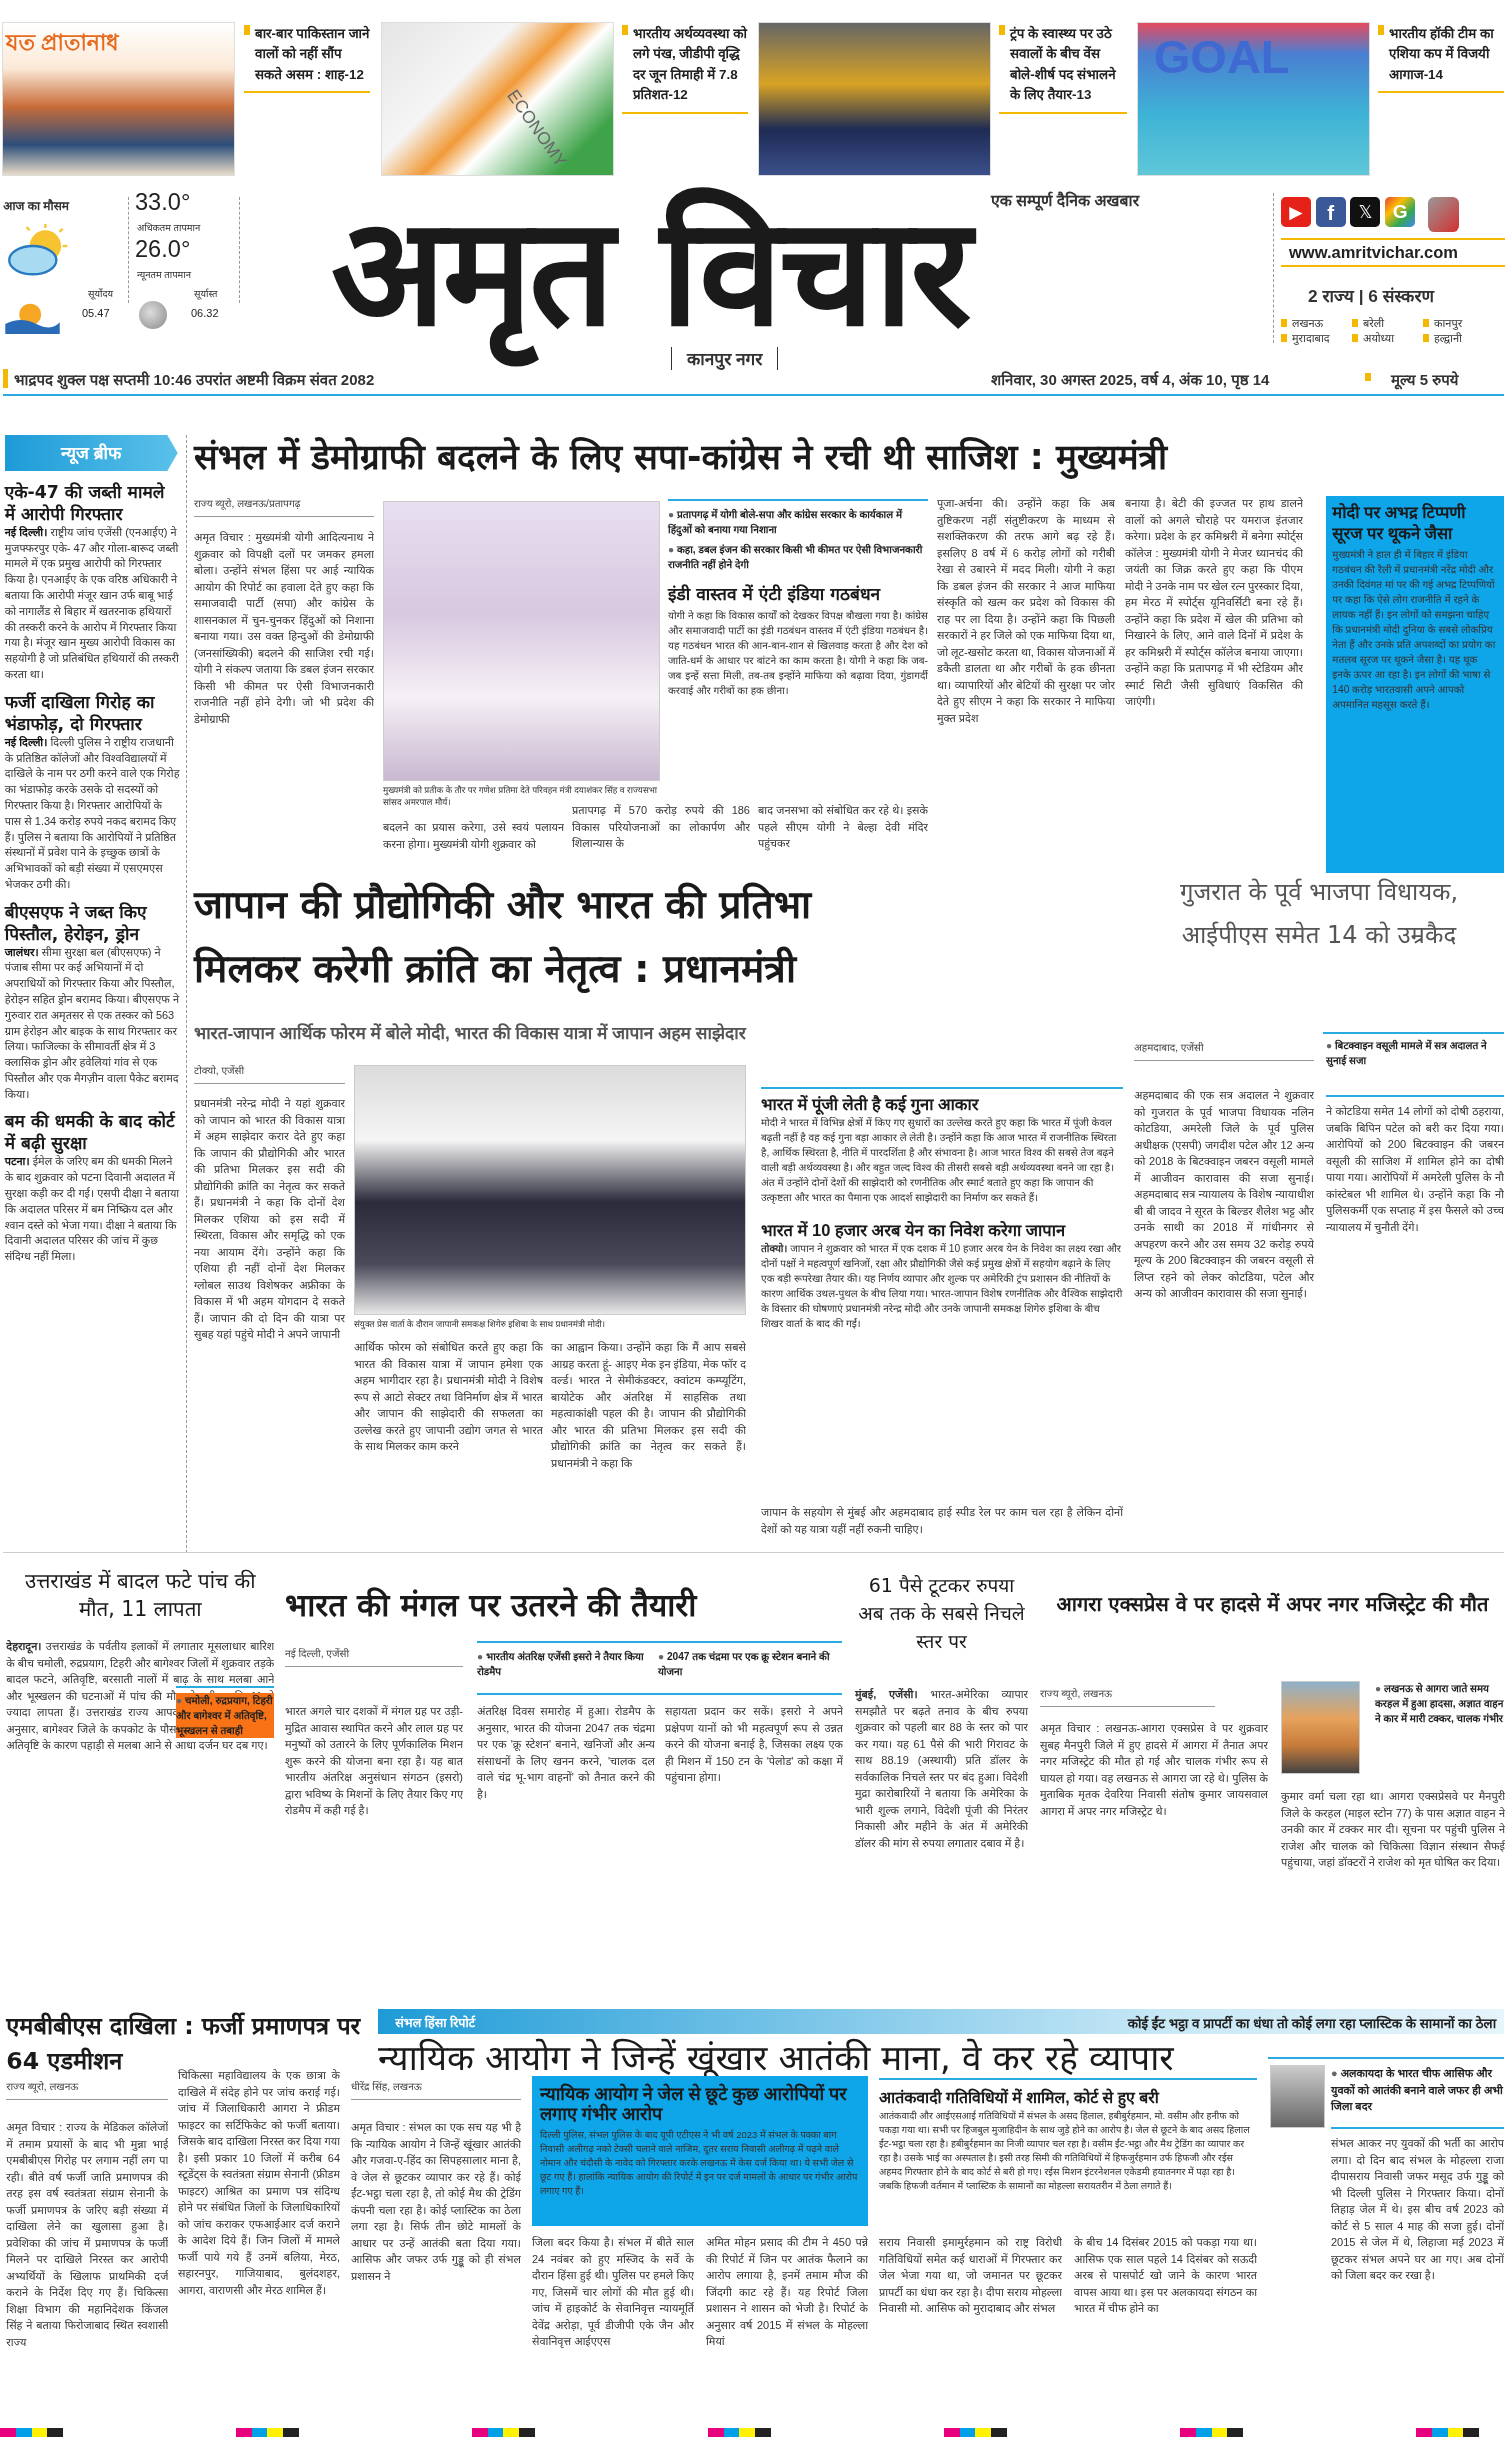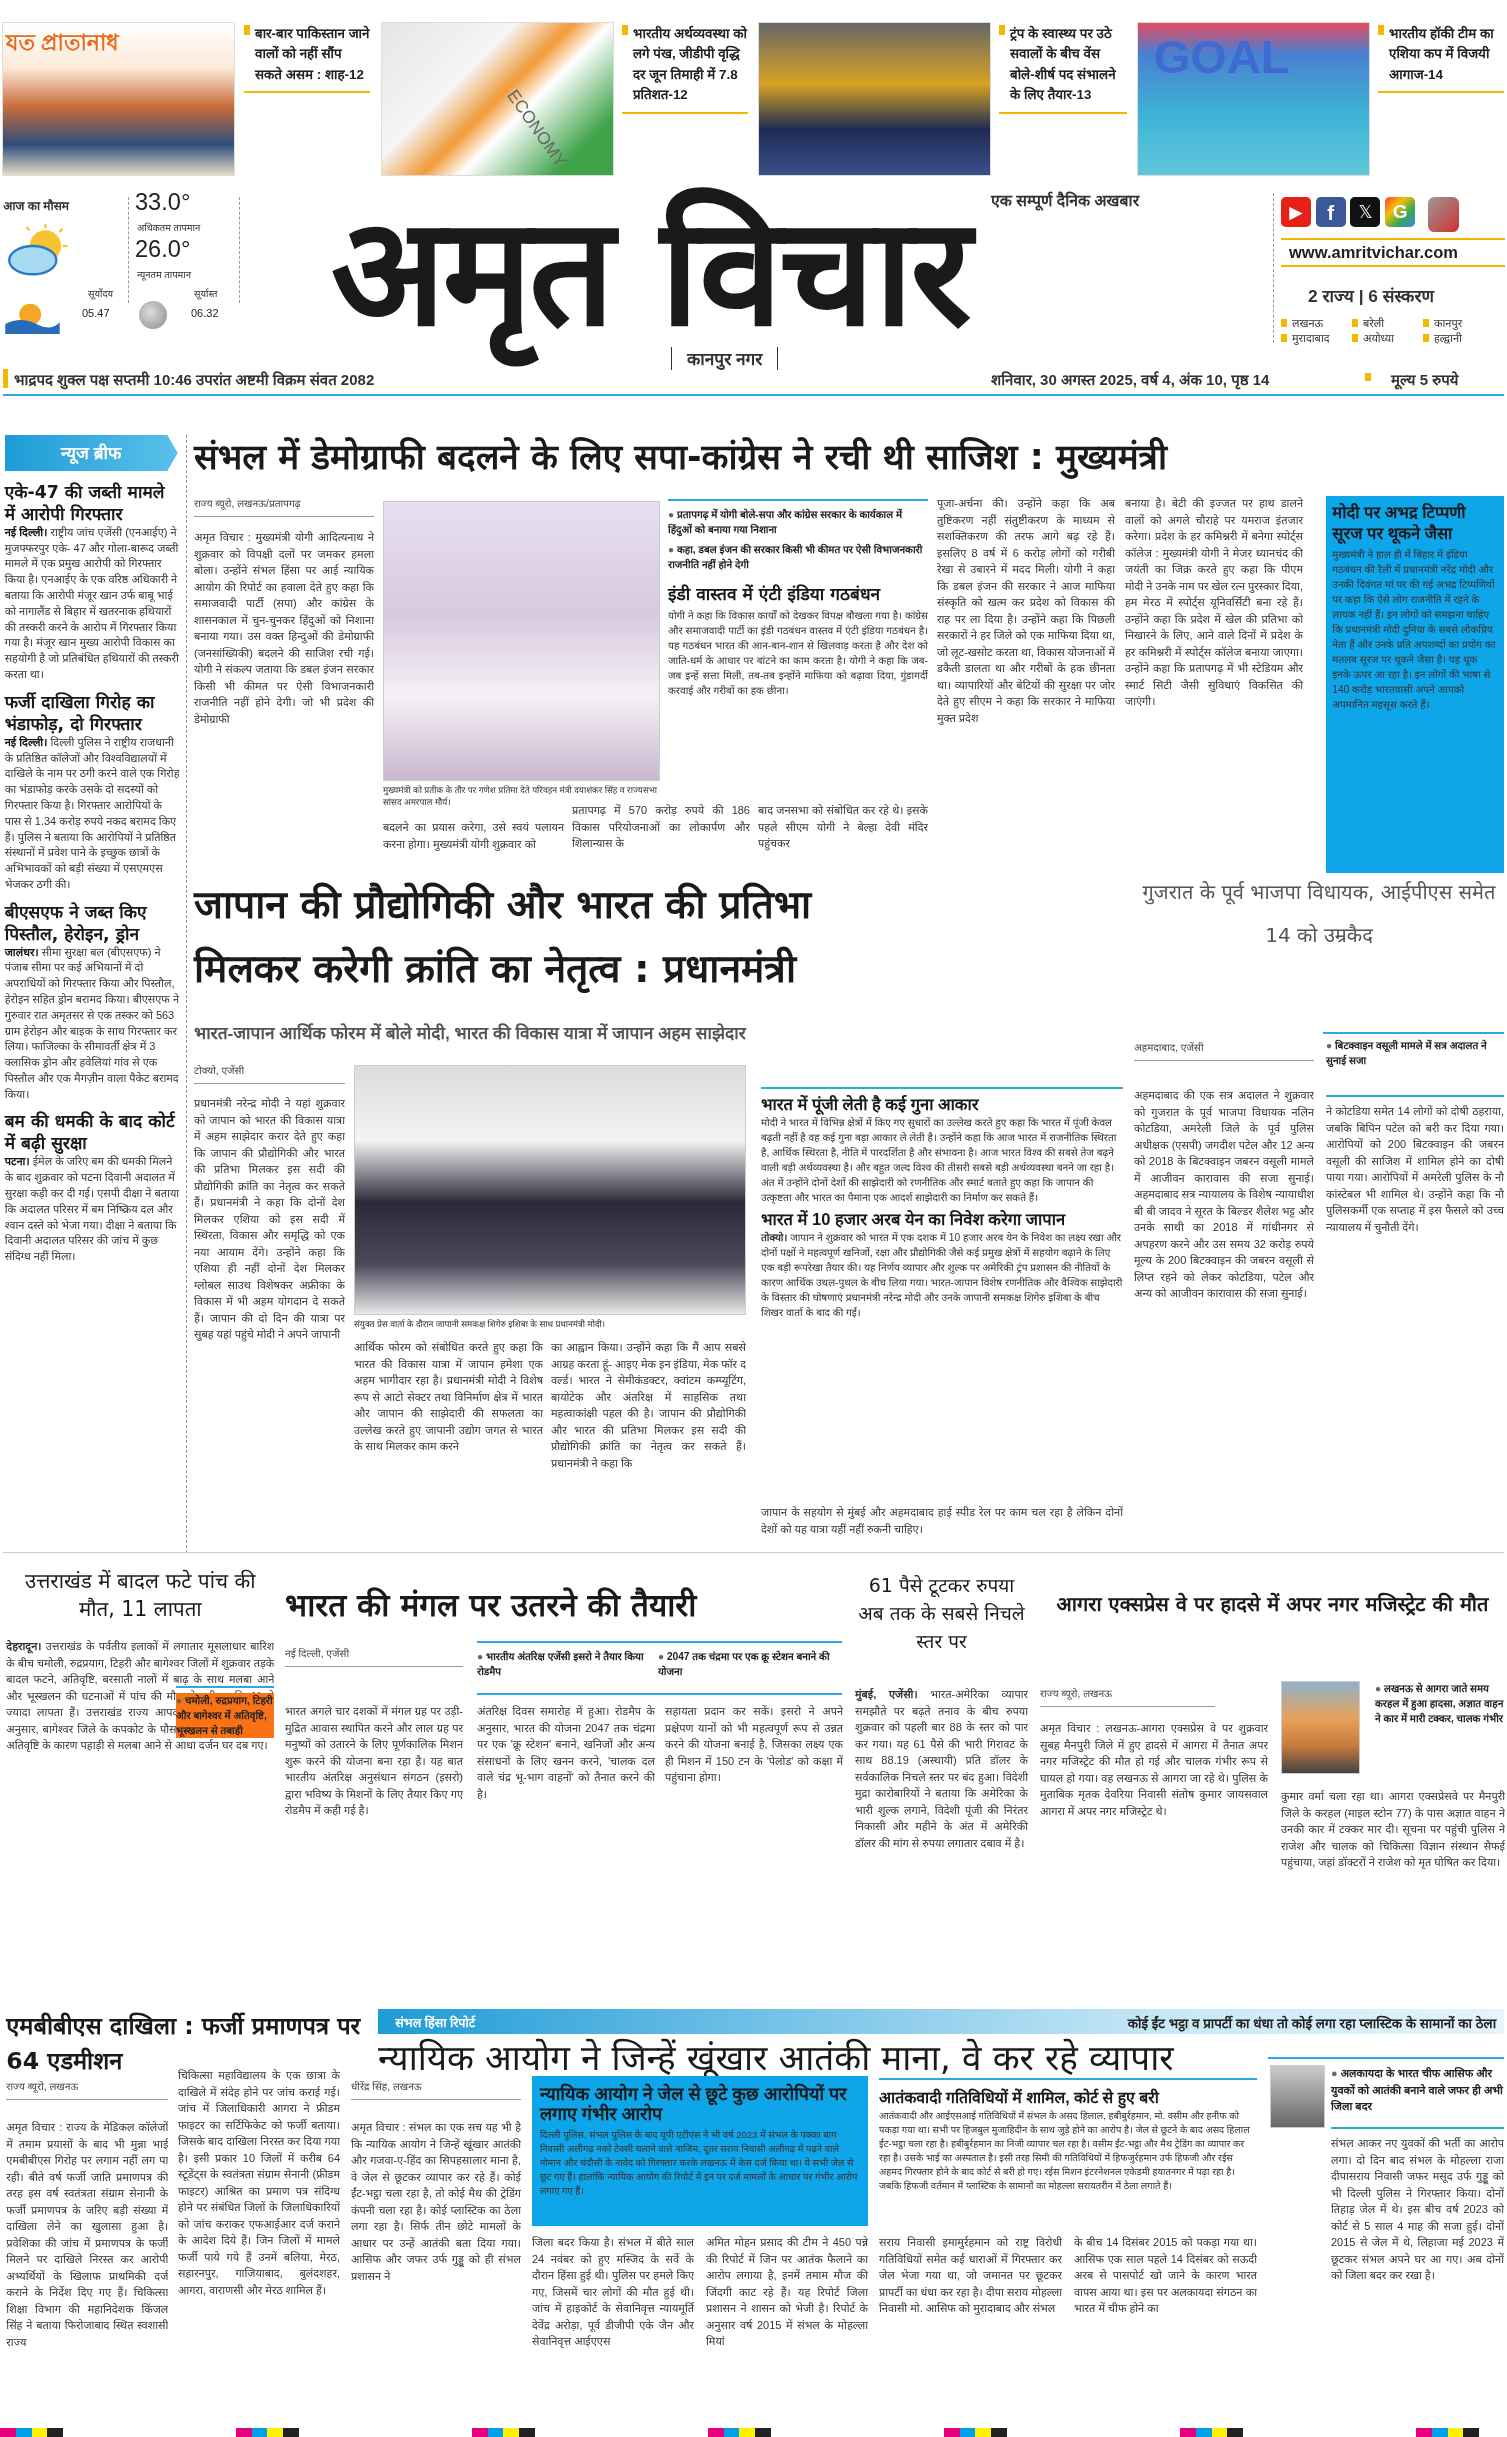--- a/index.html
+++ b/index.html
@@ -143,26 +143,26 @@
 <div class="byline" style="left:194px;top:1063px;width:151px">टोक्यो, एजेंसी</div>
 <div class="col" style="left:194px;top:1095px;width:151px;height:449px;overflow:hidden">प्रधानमंत्री नरेन्द्र मोदी ने यहां शुक्रवार को जापान को भारत की विकास यात्रा में अहम साझेदार करार देते हुए कहा कि जापान की प्रौद्योगिकी और भारत की प्रतिभा मिलकर इस सदी की प्रौद्योगिकी क्रांति का नेतृत्व कर सकते हैं। प्रधानमंत्री ने कहा कि दोनों देश मिलकर एशिया को इस सदी में स्थिरता, विकास और समृद्धि को एक नया आयाम देंगे। उन्होंने कहा कि एशिया ही नहीं दोनों देश मिलकर ग्लोबल साउथ विशेषकर अफ्रीका के विकास में भी अहम योगदान दे सकते हैं। जापान की दो दिन की यात्रा पर सुबह यहां पहुंचे मोदी ने अपने जापानी</div>
 <div class="photo" style="left:354px;top:1065px;width:392px;height:250px;background:linear-gradient(180deg,#dcdcdc 0%,#f4f4f4 30%,#2a2a3a 55%,#4a4a5a 80%,#e8e8e8 100%)"></div>
 <div class="caption" style="left:354px;top:1319px;width:392px">संयुक्त प्रेस वार्ता के दौरान जापानी समकक्ष शिगेरु इशिबा के साथ प्रधानमंत्री मोदी।</div>
 <div class="col" style="left:354px;top:1339px;width:189px;height:205px;overflow:hidden">आर्थिक फोरम को संबोधित करते हुए कहा कि भारत की विकास यात्रा में जापान हमेशा एक अहम भागीदार रहा है। प्रधानमंत्री मोदी ने विशेष रूप से आटो सेक्टर तथा विनिर्माण क्षेत्र में भारत और जापान की साझेदारी की सफलता का उल्लेख करते हुए जापानी उद्योग जगत से भारत के साथ मिलकर काम करने</div>
 <div class="col" style="left:551px;top:1339px;width:195px;height:205px;overflow:hidden">का आह्वान किया। उन्होंने कहा कि मैं आप सबसे आग्रह करता हूं- आइए मेक इन इंडिया, मेक फॉर द वर्ल्ड। भारत ने सेमीकंडक्टर, क्वांटम कम्प्यूटिंग, बायोटेक और अंतरिक्ष में साहसिक तथा महत्वाकांक्षी पहल की है। जापान की प्रौद्योगिकी और भारत की प्रतिभा मिलकर इस सदी की प्रौद्योगिकी क्रांति का नेतृत्व कर सकते हैं। प्रधानमंत्री ने कहा कि</div>
 <div class="rule-blue" style="left:761px;top:1087px;width:362px"></div>
 <div class="abs" style="left:761px;top:1093px;width:362px">
   <div style="font-size:16.5px;font-weight:bold;line-height:22px;color:#1a1a1a">भारत में पूंजी लेती है कई गुना आकार</div>
   <div style="font-size:10.2px;line-height:15px;color:#333">मोदी ने भारत में विभिन्न क्षेत्रों में किए गए सुधारों का उल्लेख करते हुए कहा कि भारत में पूंजी केवल बढ़ती नहीं है वह कई गुना बड़ा आकार ले लेती है। उन्होंने कहा कि आज भारत में राजनीतिक स्थिरता है, आर्थिक स्थिरता है, नीति में पारदर्शिता है और संभावना है। आज भारत विश्व की सबसे तेज बढ़ने वाली बड़ी अर्थव्यवस्था है। और बहुत जल्द विश्व की तीसरी सबसे बड़ी अर्थव्यवस्था बनने जा रहा है। अंत में उन्होंने दोनों देशों की साझेदारी को रणनीतिक और स्मार्ट बताते हुए कहा कि जापान की उत्कृष्टता और भारत का पैमाना एक आदर्श साझेदारी का निर्माण कर सकते हैं।</div>
-  <div style="font-size:16.5px;font-weight:bold;line-height:22px;color:#1a1a1a;margin-top:3px">भारत में 10 हजार अरब येन का निवेश करेगा जापान</div>
+  <div style="font-size:16.5px;font-weight:bold;line-height:22px;color:#1a1a1a;margin-top:14px">भारत में 10 हजार अरब येन का निवेश करेगा जापान</div>
   <div style="font-size:10.2px;line-height:15px;color:#333"><b>तोक्यो।</b> <span>जापान ने शुक्रवार को भारत में एक दशक में 10 हजार अरब येन के निवेश का लक्ष्य रखा और दोनों पक्षों ने महत्वपूर्ण खनिजों, रक्षा और प्रौद्योगिकी जैसे कई प्रमुख क्षेत्रों में सहयोग बढ़ाने के लिए एक बड़ी रूपरेखा तैयार की। यह निर्णय व्यापार और शुल्क पर अमेरिकी ट्रंप प्रशासन की नीतियों के कारण आर्थिक उथल-पुथल के बीच लिया गया। भारत-जापान विशेष रणनीतिक और वैश्विक साझेदारी के विस्तार की घोषणाएं प्रधानमंत्री नरेन्द्र मोदी और उनके जापानी समकक्ष शिगेरु इशिबा के बीच शिखर वार्ता के बाद की गईं।</span></div>
 </div>
 <div class="col" style="left:761px;top:1504px;width:362px;height:39px;overflow:hidden">जापान के सहयोग से मुंबई और अहमदाबाद हाई स्पीड रेल पर काम चल रहा है लेकिन दोनों देशों को यह यात्रा यहीं नहीं रुकनी चाहिए।</div>
 
-<div class="hl" style="left:1134px;top:871px;width:370px;font-size:20px;line-height:43px;text-align:center;color:#555;font-weight:normal">गुजरात के पूर्व भाजपा विधायक, आईपीएस समेत 14 को उम्रकैद</div>
+<div class="hl" style="left:1134px;top:871px;width:370px;font-size:24px;line-height:43px;text-align:center;color:#555;font-weight:normal">गुजरात के पूर्व भाजपा विधायक, आईपीएस समेत 14 को उम्रकैद</div>
 <div class="byline" style="left:1134px;top:1040px;width:180px">अहमदाबाद, एजेंसी</div>
 <div class="rule-blue" style="left:1323px;top:1032px;width:181px"></div>
 <div class="bullet" style="position:absolute;left:1326px;top:1038px;width:178px">बिटक्वाइन वसूली मामले में सत्र अदालत ने सुनाई सजा</div>
 <div class="col" style="left:1134px;top:1087px;width:180px;height:457px;overflow:hidden">अहमदाबाद की एक सत्र अदालत ने शुक्रवार को गुजरात के पूर्व भाजपा विधायक नलिन कोटडिया, अमरेली जिले के पूर्व पुलिस अधीक्षक (एसपी) जगदीश पटेल और 12 अन्य को 2018 के बिटक्वाइन जबरन वसूली मामले में आजीवन कारावास की सजा सुनाई। अहमदाबाद सत्र न्यायालय के विशेष न्यायाधीश बी बी जादव ने सूरत के बिल्डर शैलेश भट्ट और उनके साथी का 2018 में गांधीनगर से अपहरण करने और उस समय 32 करोड़ रुपये मूल्य के 200 बिटक्वाइन की जबरन वसूली से लिप्त रहने को लेकर कोटडिया, पटेल और अन्य को आजीवन कारावास की सजा सुनाई।</div>
 <div class="rule-blue" style="left:1326px;top:1095px;width:178px"></div>
 <div class="col" style="left:1326px;top:1103px;width:178px;height:441px;overflow:hidden">ने कोटडिया समेत 14 लोगों को दोषी ठहराया, जबकि बिपिन पटेल को बरी कर दिया गया। आरोपियों को 200 बिटक्वाइन की जबरन वसूली की साजिश में शामिल होने का दोषी पाया गया। आरोपियों में अमरेली पुलिस के नौ कांस्टेबल भी शामिल थे। उन्होंने कहा कि नौ पुलिसकर्मी एक सप्ताह में इस फैसले को उच्च न्यायालय में चुनौती देंगे।</div>
 
 <div class="abs" style="left:3.2px;top:1552px;width:1501px;height:0.8px;background:#ccc"></div>
 
 <div class="hl" style="left:6.3px;top:1567px;width:268px;font-size:20.5px;line-height:28px;text-align:center;font-weight:normal">उत्तराखंड में बादल फटे पांच की मौत, 11 लापता</div>

